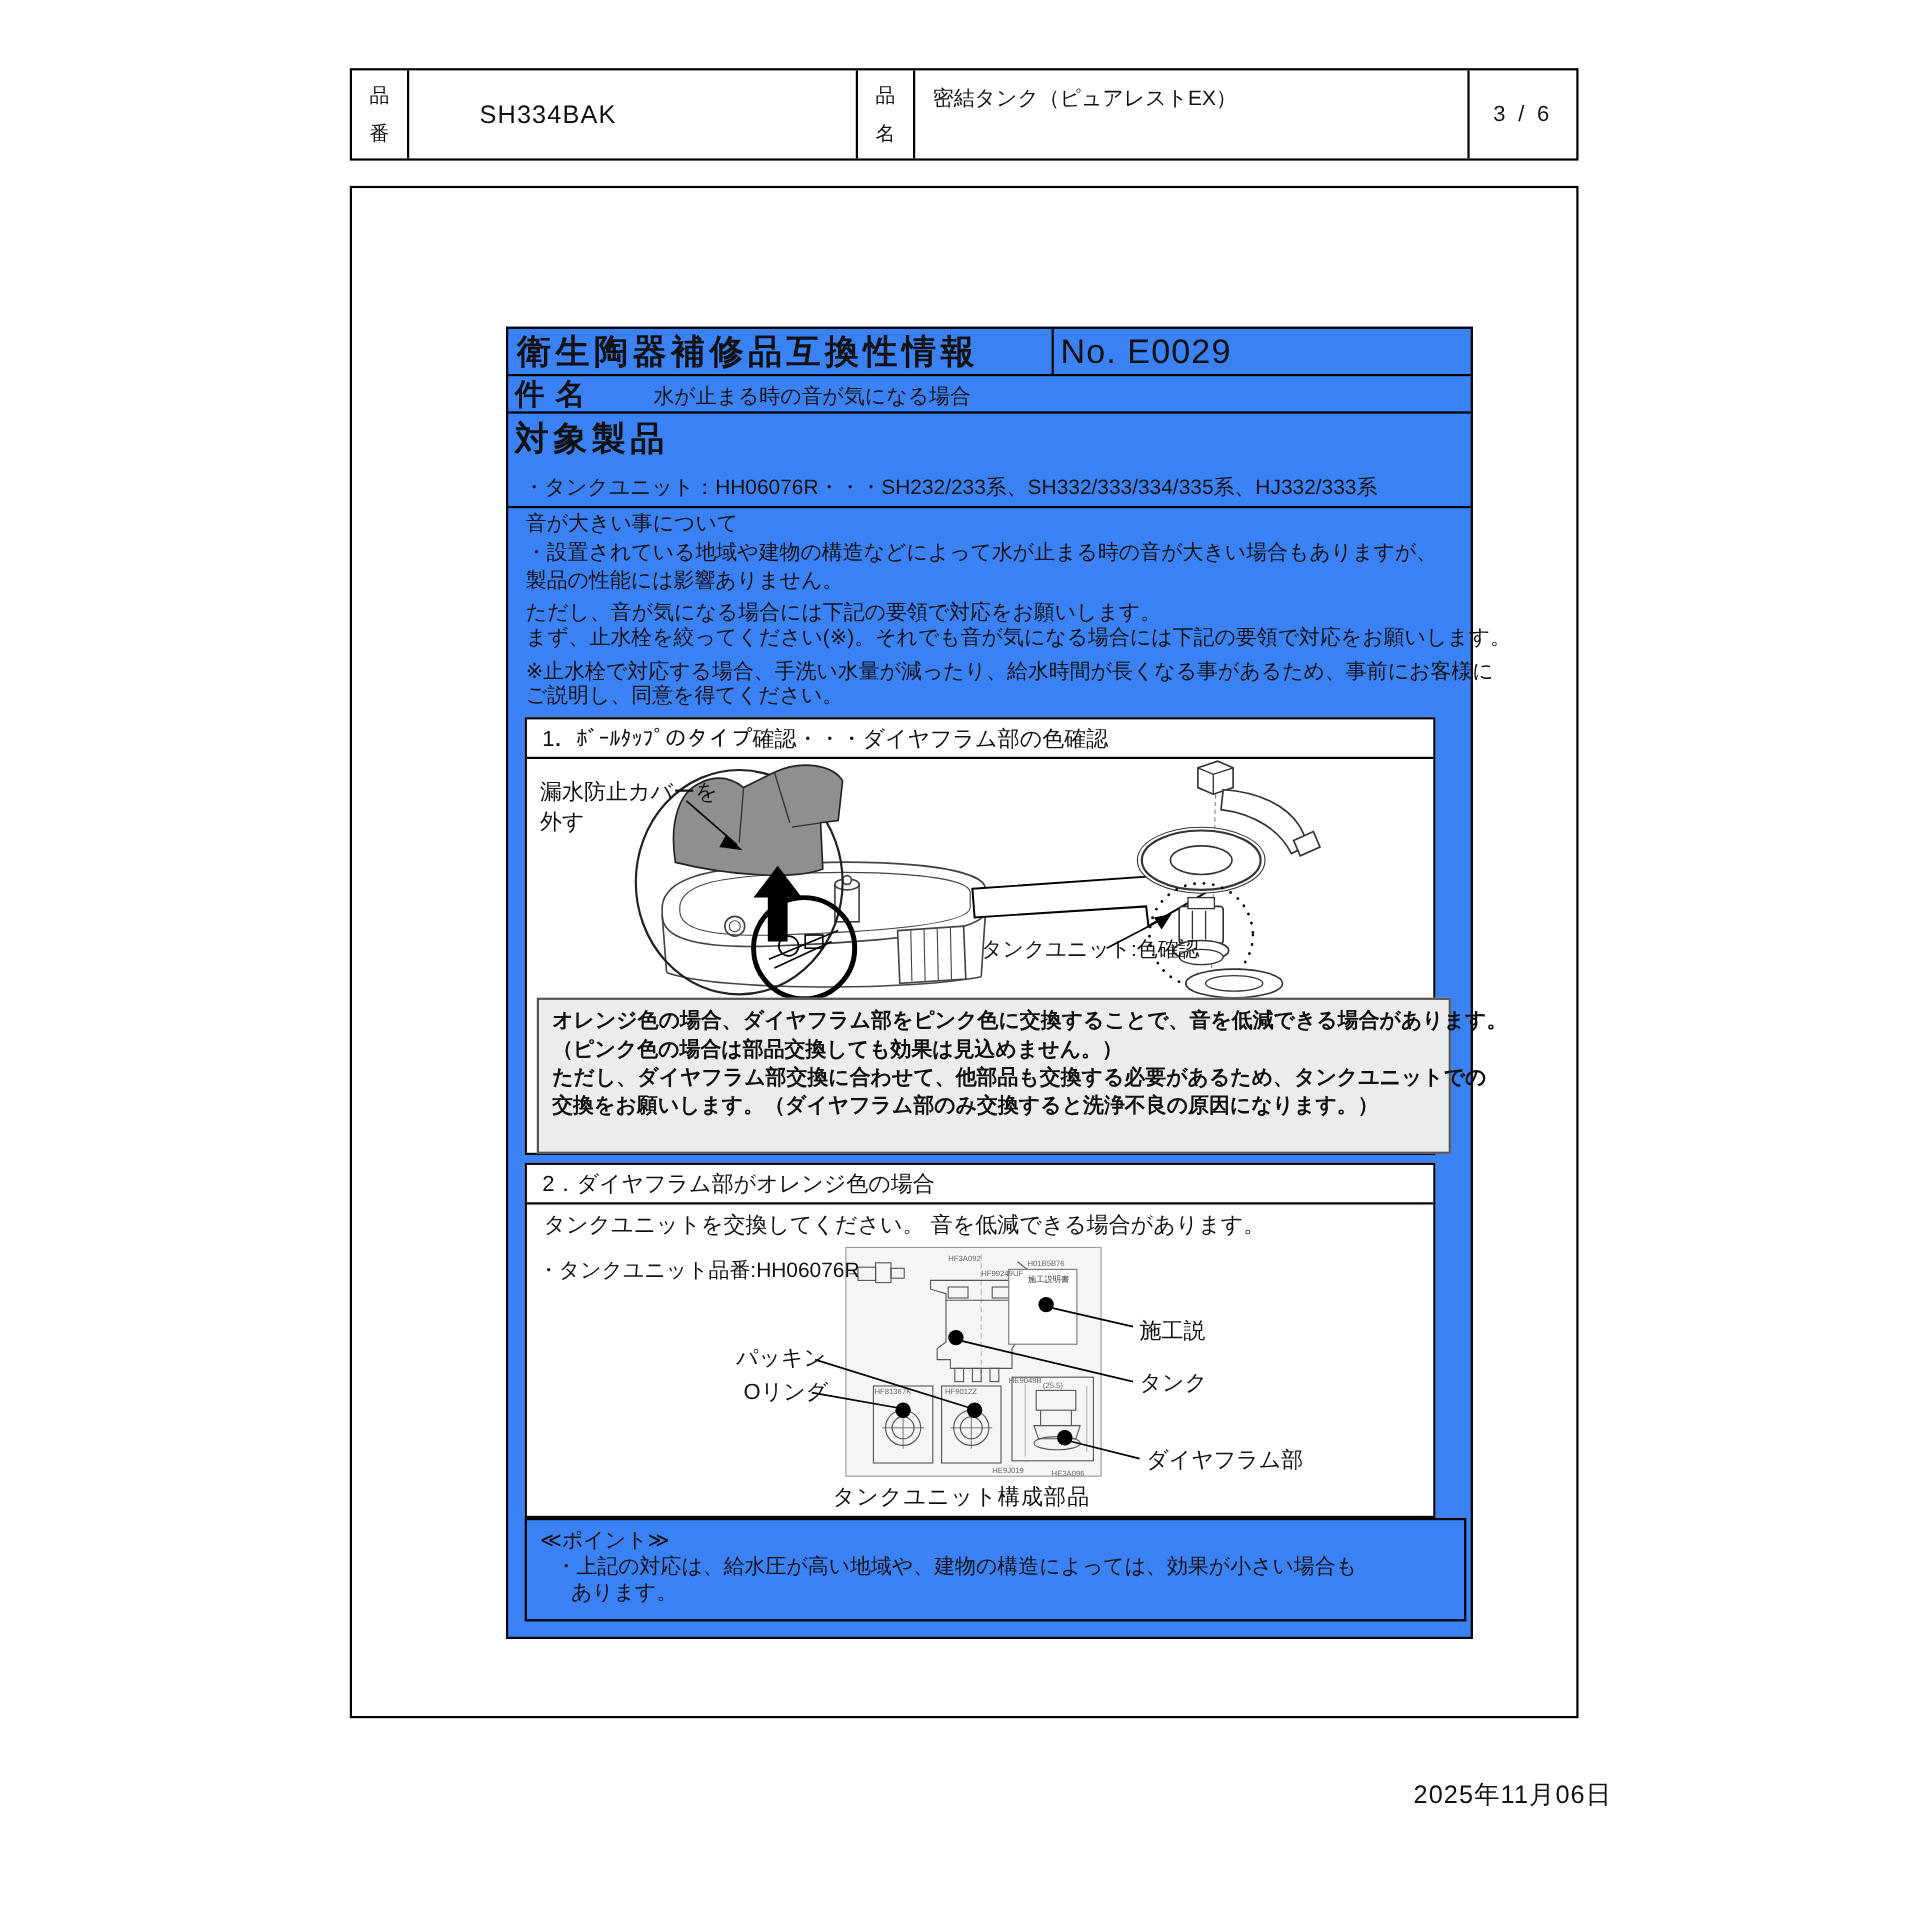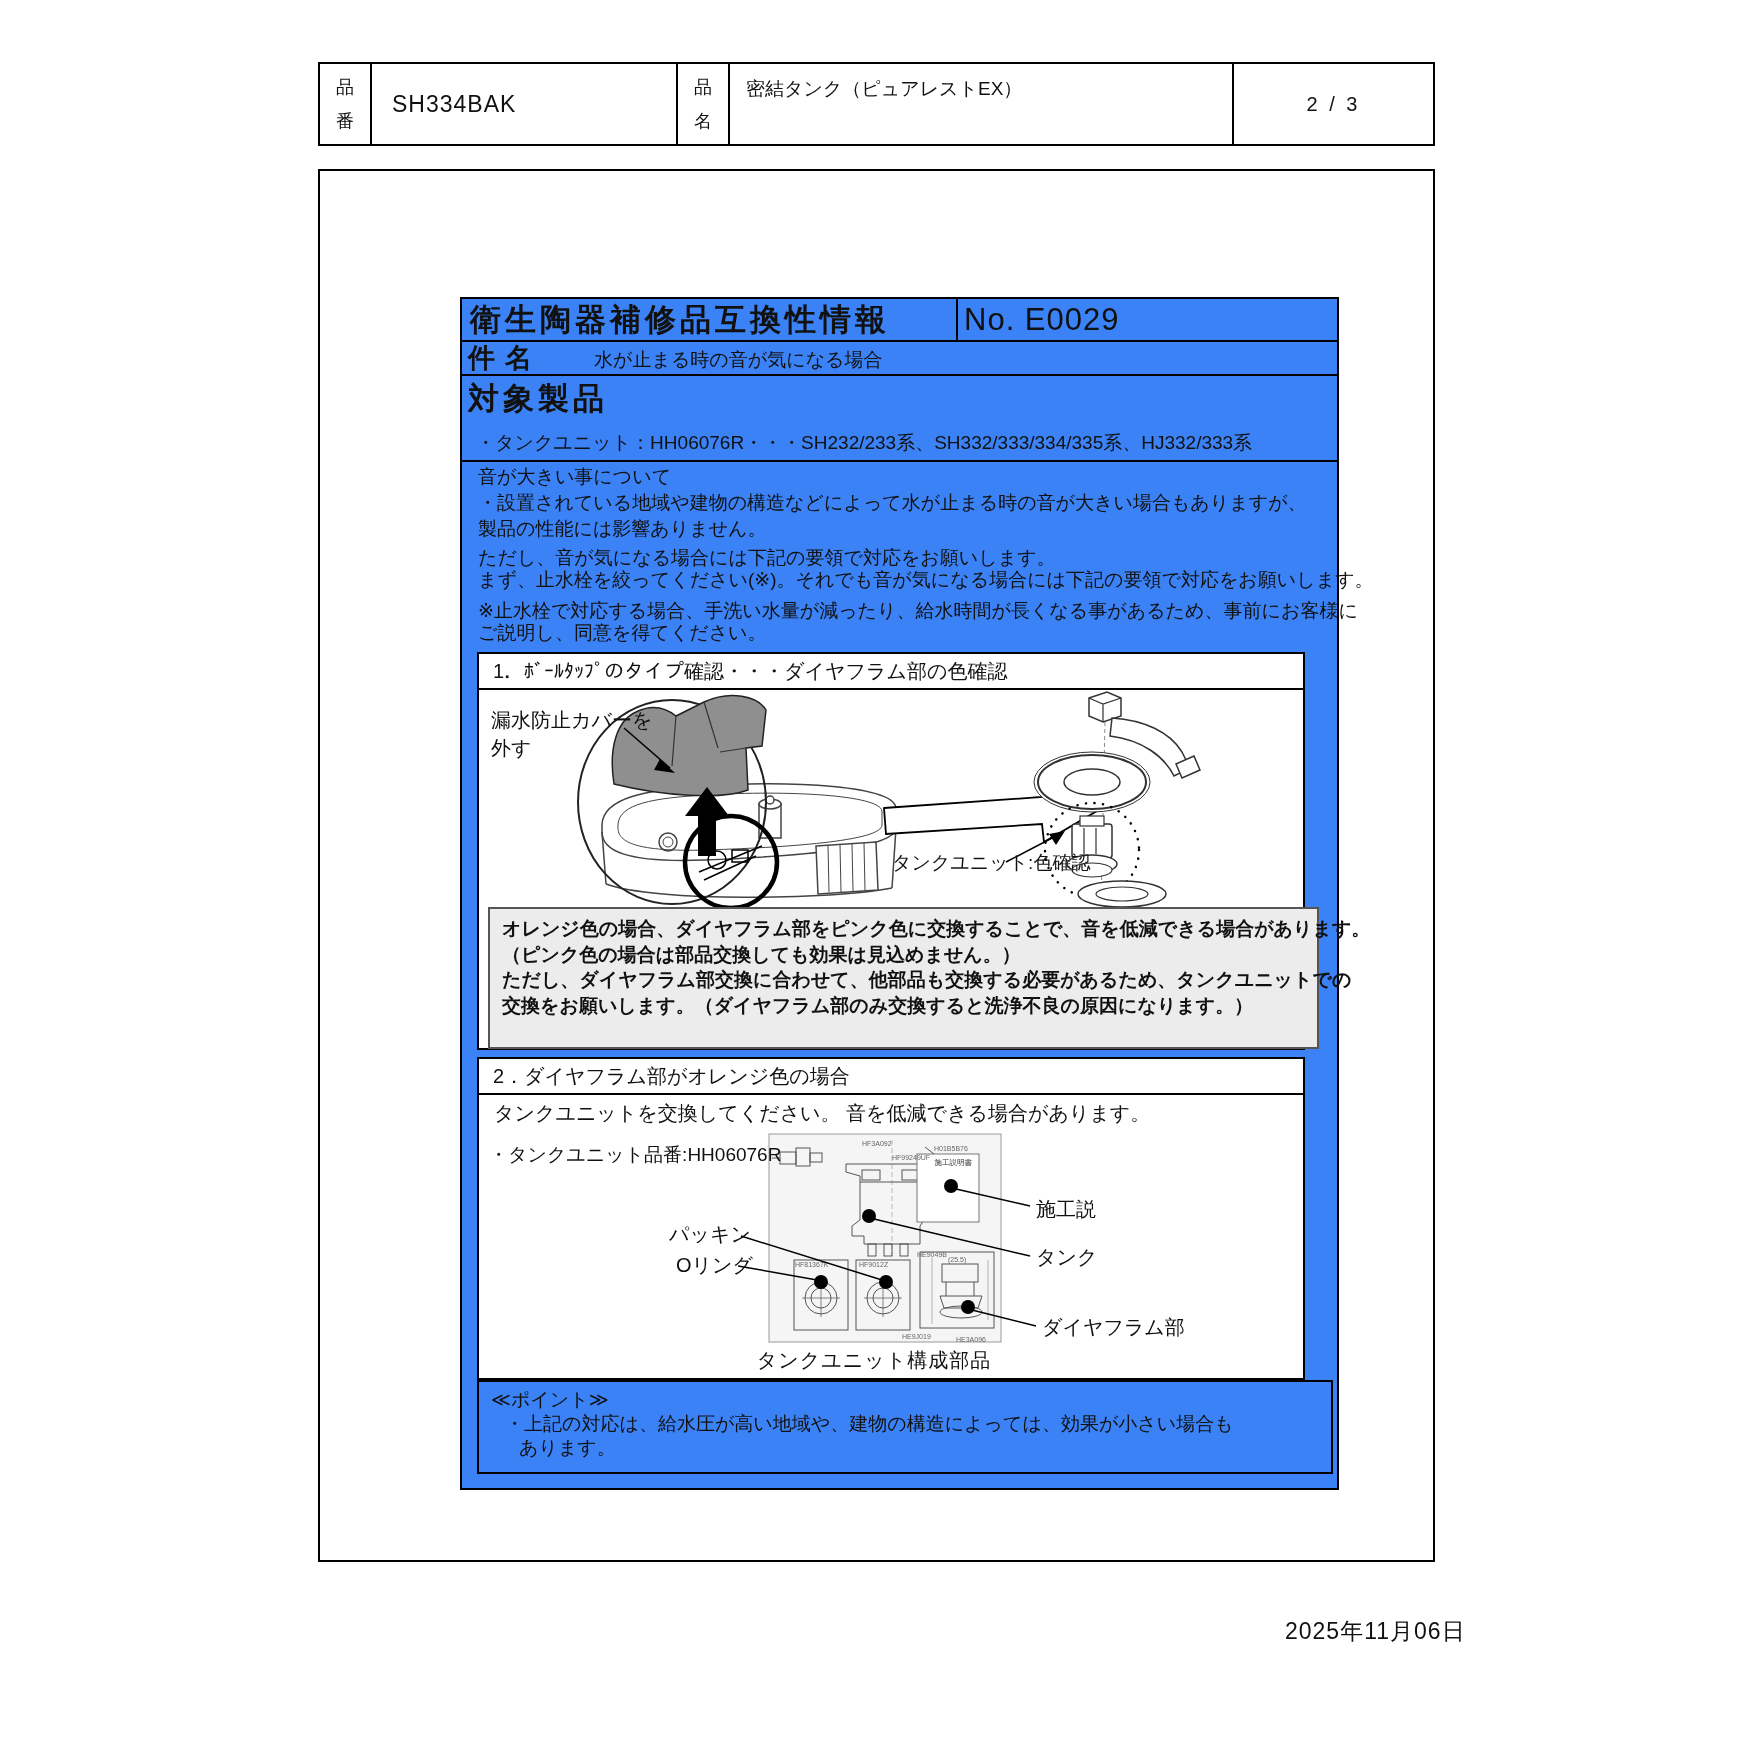--- a/index.html
+++ b/index.html
@@ -7,21 +7,21 @@
   body { font-family:"Liberation Sans","DejaVu Sans",sans-serif; color:#111; }
   #page { position:relative; width:1754px; height:1754px; background:#fff; overflow:hidden; }
 
   .abs { position:absolute; }
 
   
   #hdr { left:318px; top:62px; width:1117px; height:84px; border:2px solid #000; display:flex; }
   .hcell { height:100%; border-right:2px solid #000; }
   .hcell:last-child { border-right:none; }
   .vlabel { width:52px; display:flex; flex-direction:column; justify-content:space-evenly; align-items:center; font-size:18px; }
-  .hval1 { width:306px; display:flex; align-items:center; padding-left:20px; font-size:23px; letter-spacing:1px; }
+  .hval1 { width:364px; display:flex; align-items:center; padding-left:20px; font-size:23px; letter-spacing:1px;margin-left:44px; }
   .hval2 { width:504px; padding:12px 0 0 16px; font-size:19px; }
   .hpage { flex:1; display:flex; align-items:center; justify-content:center; font-size:20px; letter-spacing:3px; }
 
   
   #frame { left:318px; top:169px; width:1117px; height:1393px; border:2px solid #000; }
 
   
   #content { left:460px; top:297px; width:879px; height:1193px; border:2px solid #000; background:#3b82f6; }
 
   .row-title { position:absolute; left:0; top:0; width:100%; height:43px; border-bottom:2px solid #000; display:flex; }
@@ -80,21 +80,21 @@
       <span>SH334BAK</span>
     </div>
     <div class="hcell vlabel">
       <span>品</span>
       <span>名</span>
     </div>
     <div class="hcell hval2">
       <span>密結タンク（ピュアレストEX）</span>
     </div>
     <div class="hcell hpage">
-      <span>2 / 3</span>
+      <span>3 / 6</span>
     </div>
   </div>
 
   <div id="frame" class="abs"></div>
 
   <div id="content" class="abs">
 
     <div class="row-title">
       <div class="title-cell">衛生陶器補修品互換性情報</div>
       <div class="docno-cell">No. E0029</div>

